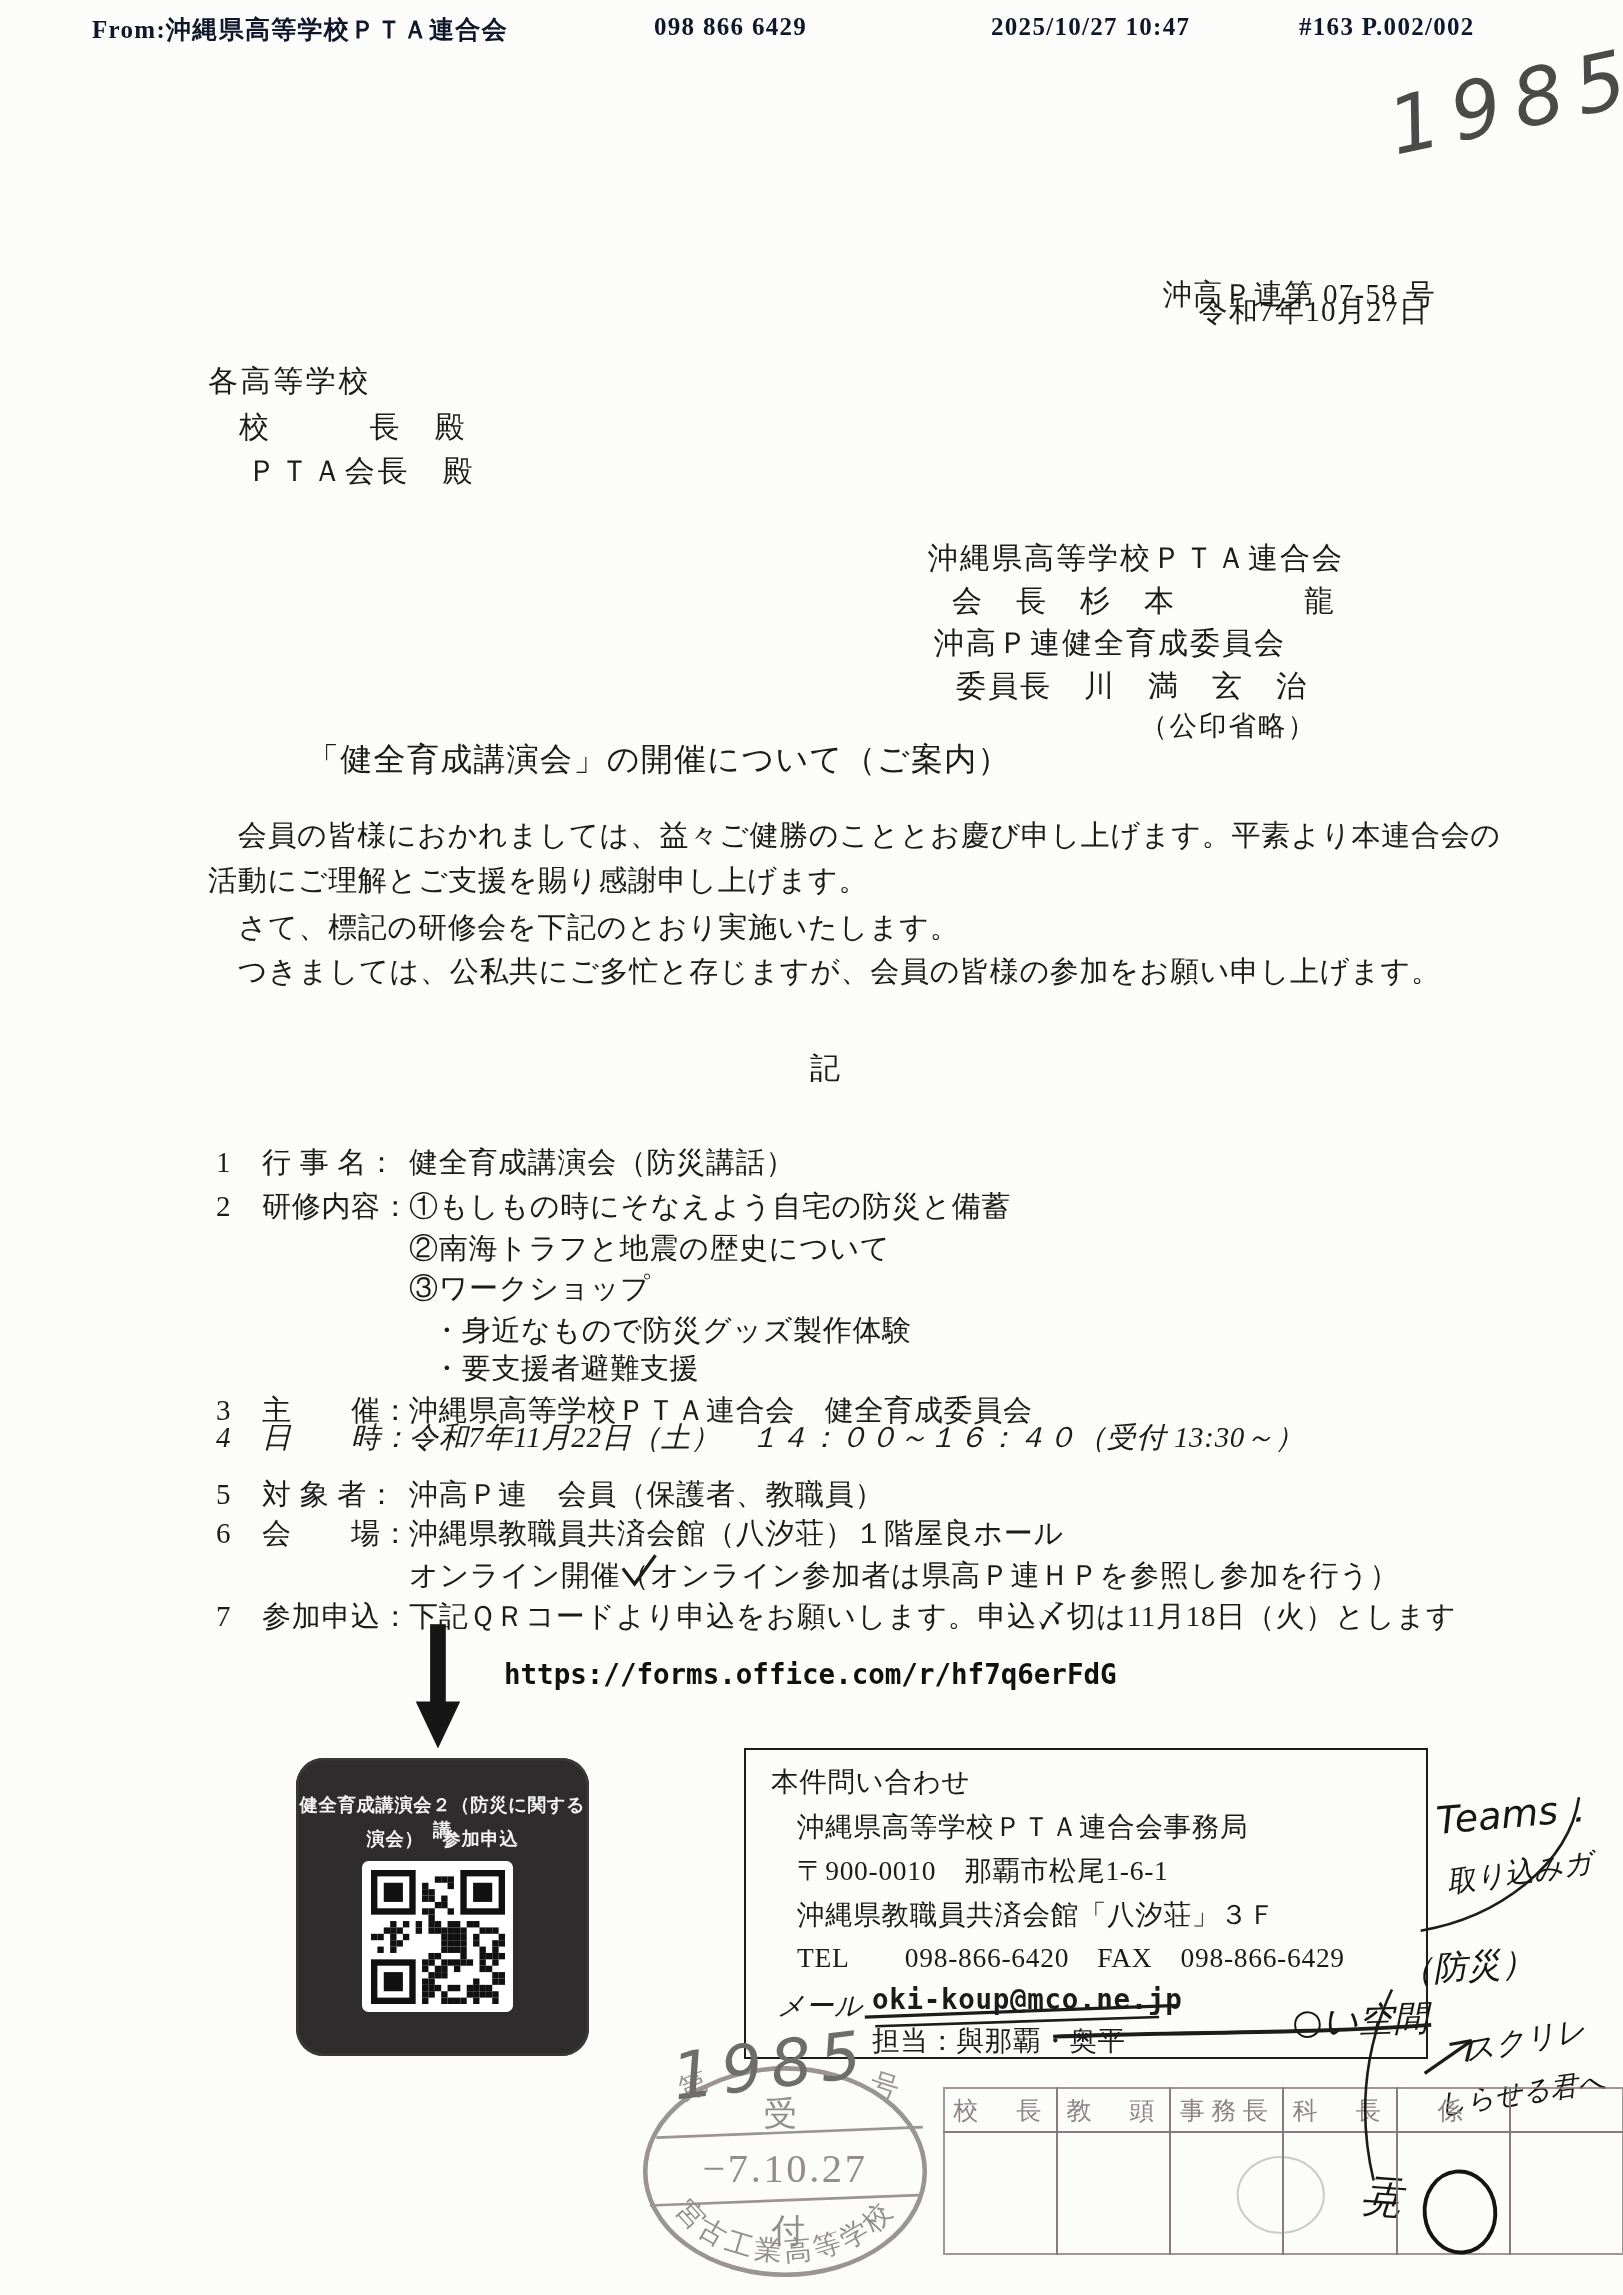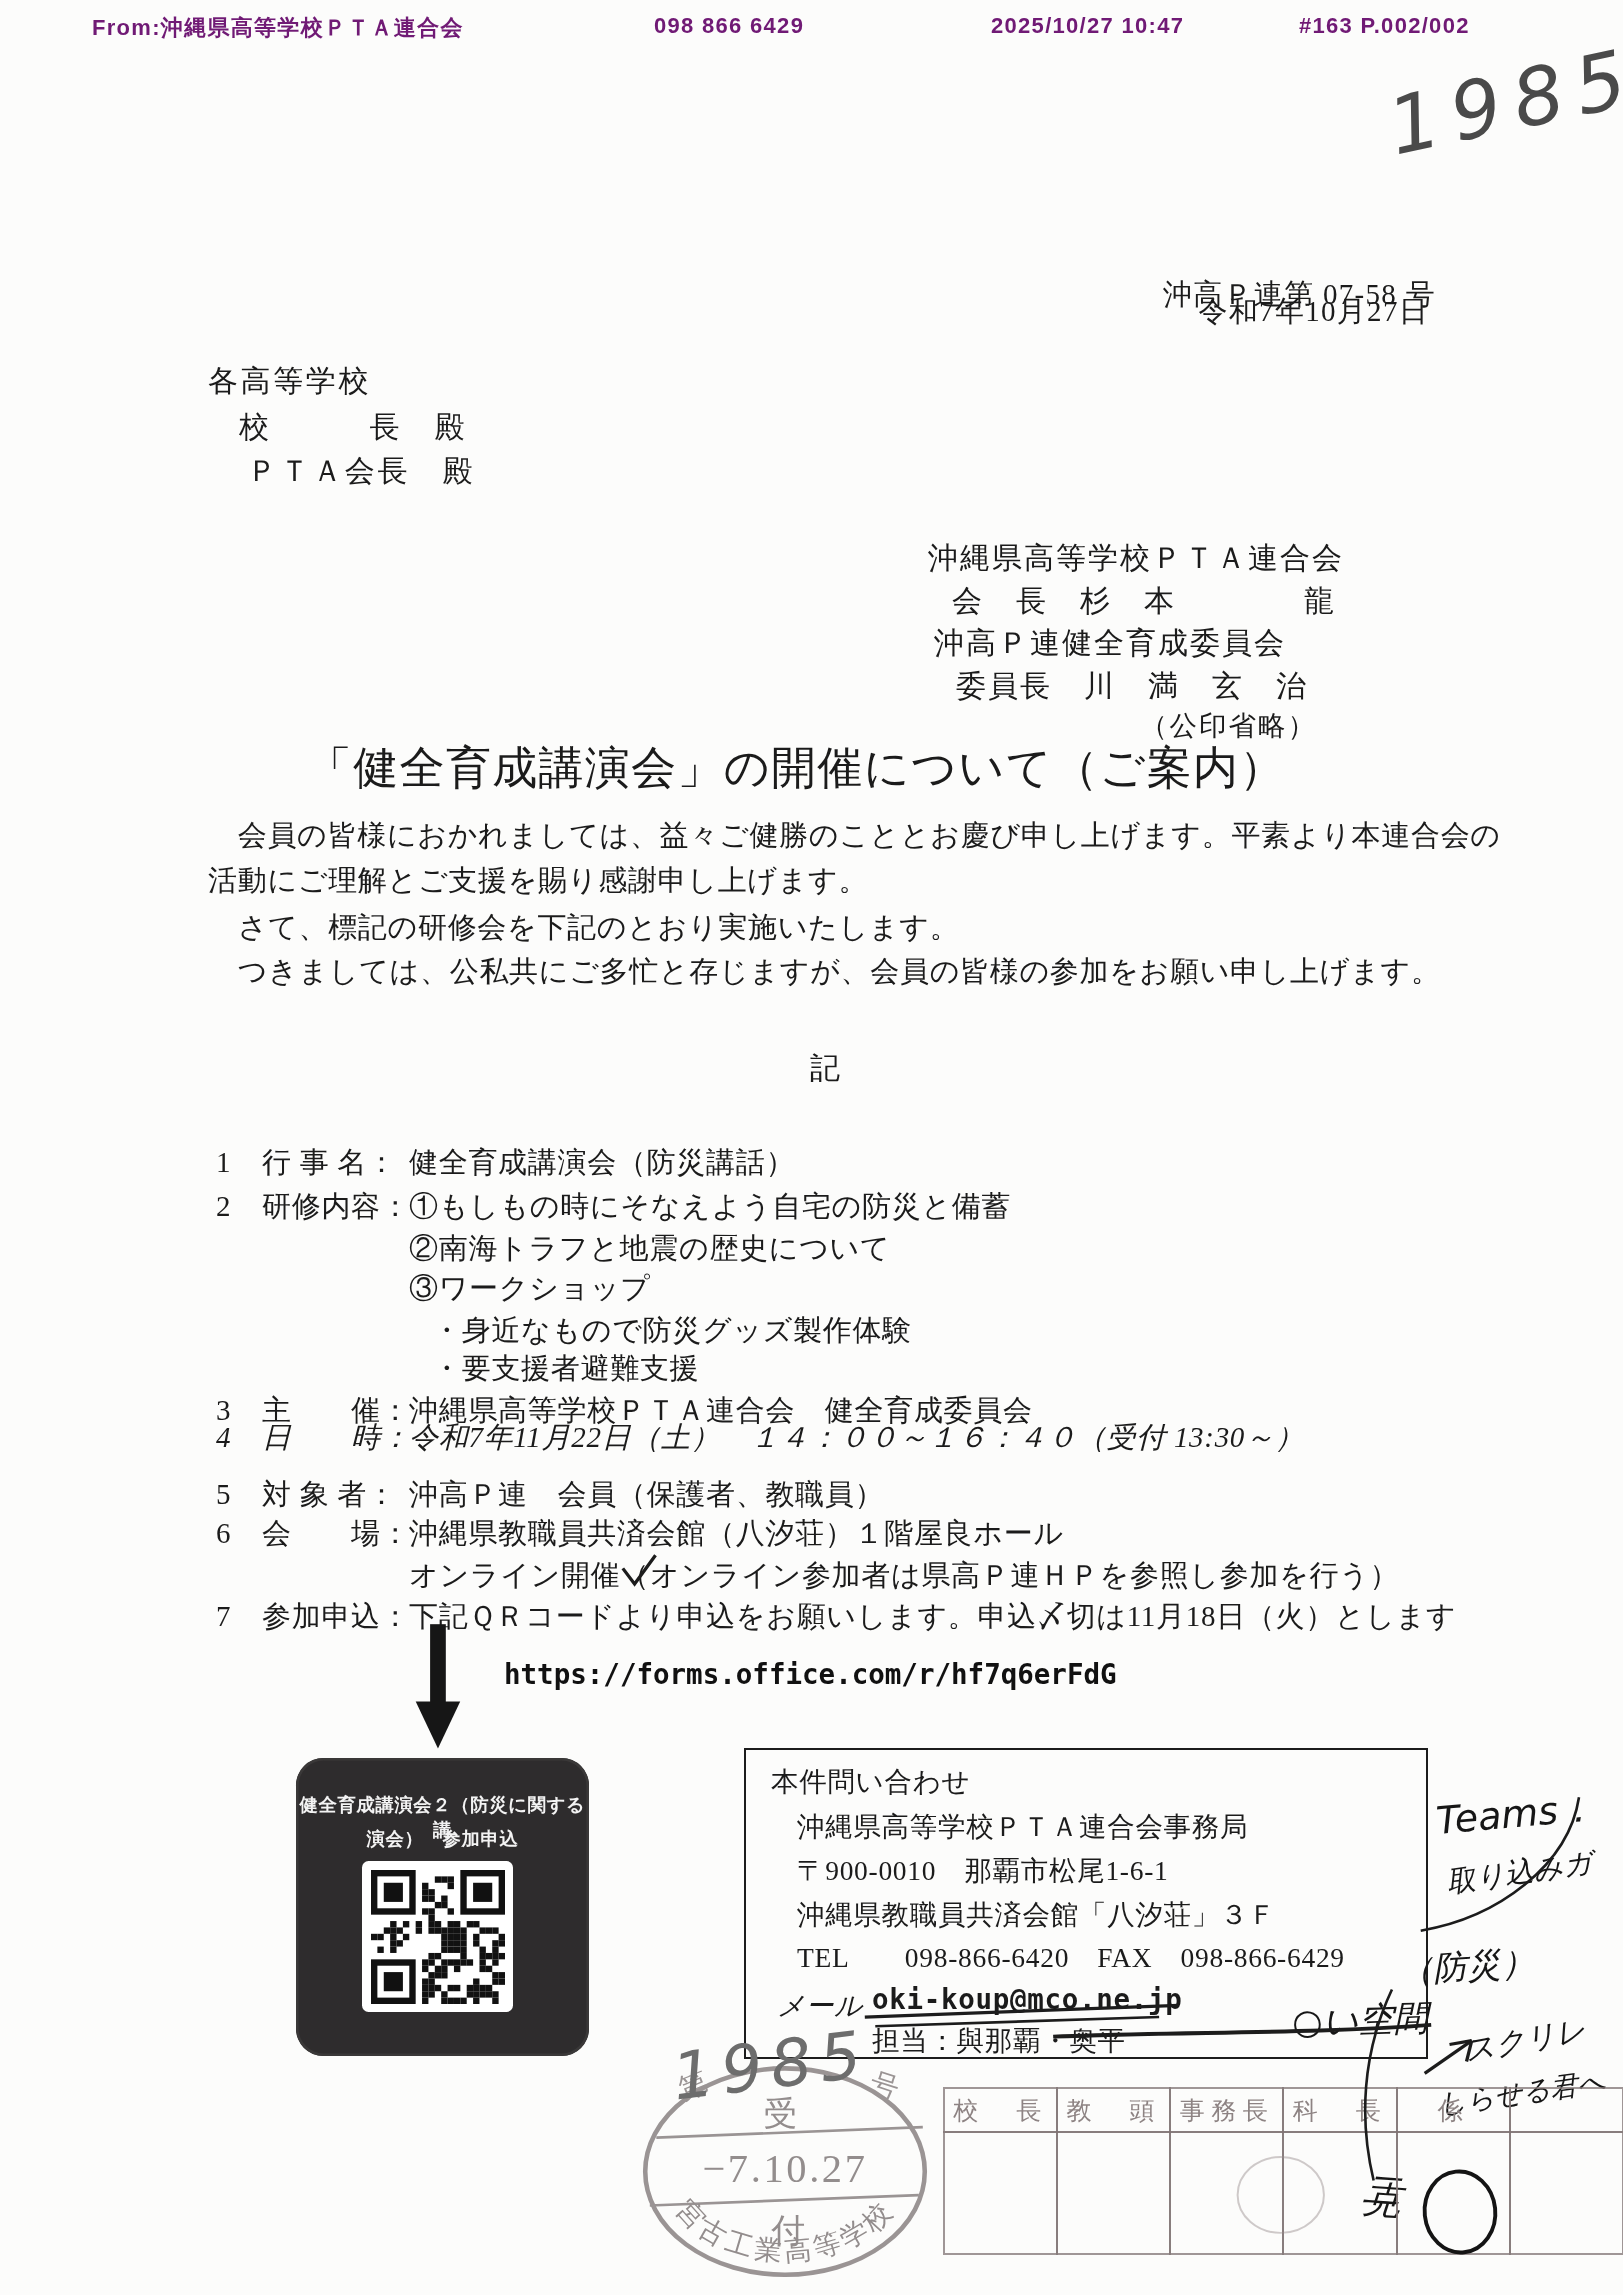--- a/index.html
+++ b/index.html
@@ -1,24 +1,24 @@
 <!DOCTYPE html>
 <html style="font-size:10.5px"><head>
 <meta charset="utf-8">
 <style>
   html,body{margin:0;padding:0;background:#e8e8e8;}
   #page{position:relative;width:1623px;height:2295px;background:#fcfcfb;overflow:hidden;
         font-family:"Liberation Serif",serif;color:#1b1b1b;}
   .abs{position:absolute;white-space:pre;}
-  .faxhead{font-family:Liberation Sans, sans-serif;font-weight:bold;font-size:22px;
-           color:#701a75;letter-spacing:1.3px;}
+  .faxhead{font-family:Liberation Serif, serif;font-weight:bold;font-size:25px;
+           color:#0f172a;letter-spacing:1.3px;}
   .docmeta{font-size:29px;letter-spacing:1.3px;}
   .addr{font-size:30px;letter-spacing:2.6px;}
   .sender{font-size:30px;letter-spacing:2px;}
-  .title{font-size:45px;letter-spacing:1.3px;}
+  .title{font-size:32px;letter-spacing:1.3px;}
   .body-line{font-size:29px;letter-spacing:0.7px;}
   .ki{font-size:30px;letter-spacing:3.9px;}
   .row{position:absolute;left:216px;font-size:29px;letter-spacing:0.7px;white-space:pre;}
   .row .num{display:inline-block;width:46px;}
   .row .label{display:inline-block;width:147px;}
   .row.bullet .label{width:170px;}
   .url{font-family:"DejaVu Sans Mono",monospace;font-weight:bold;font-size:27.5px;color:#111;}
   .hand{font-family:"DejaVu Sans",sans-serif;font-style:italic;color:#161616;}
   .qr-card{position:absolute;left:296px;top:1758px;width:293px;height:298px;
            background:#2e2c2d;border-radius:27.5px;box-shadow:0 0 0 2.6px #3a3838 inset;}

